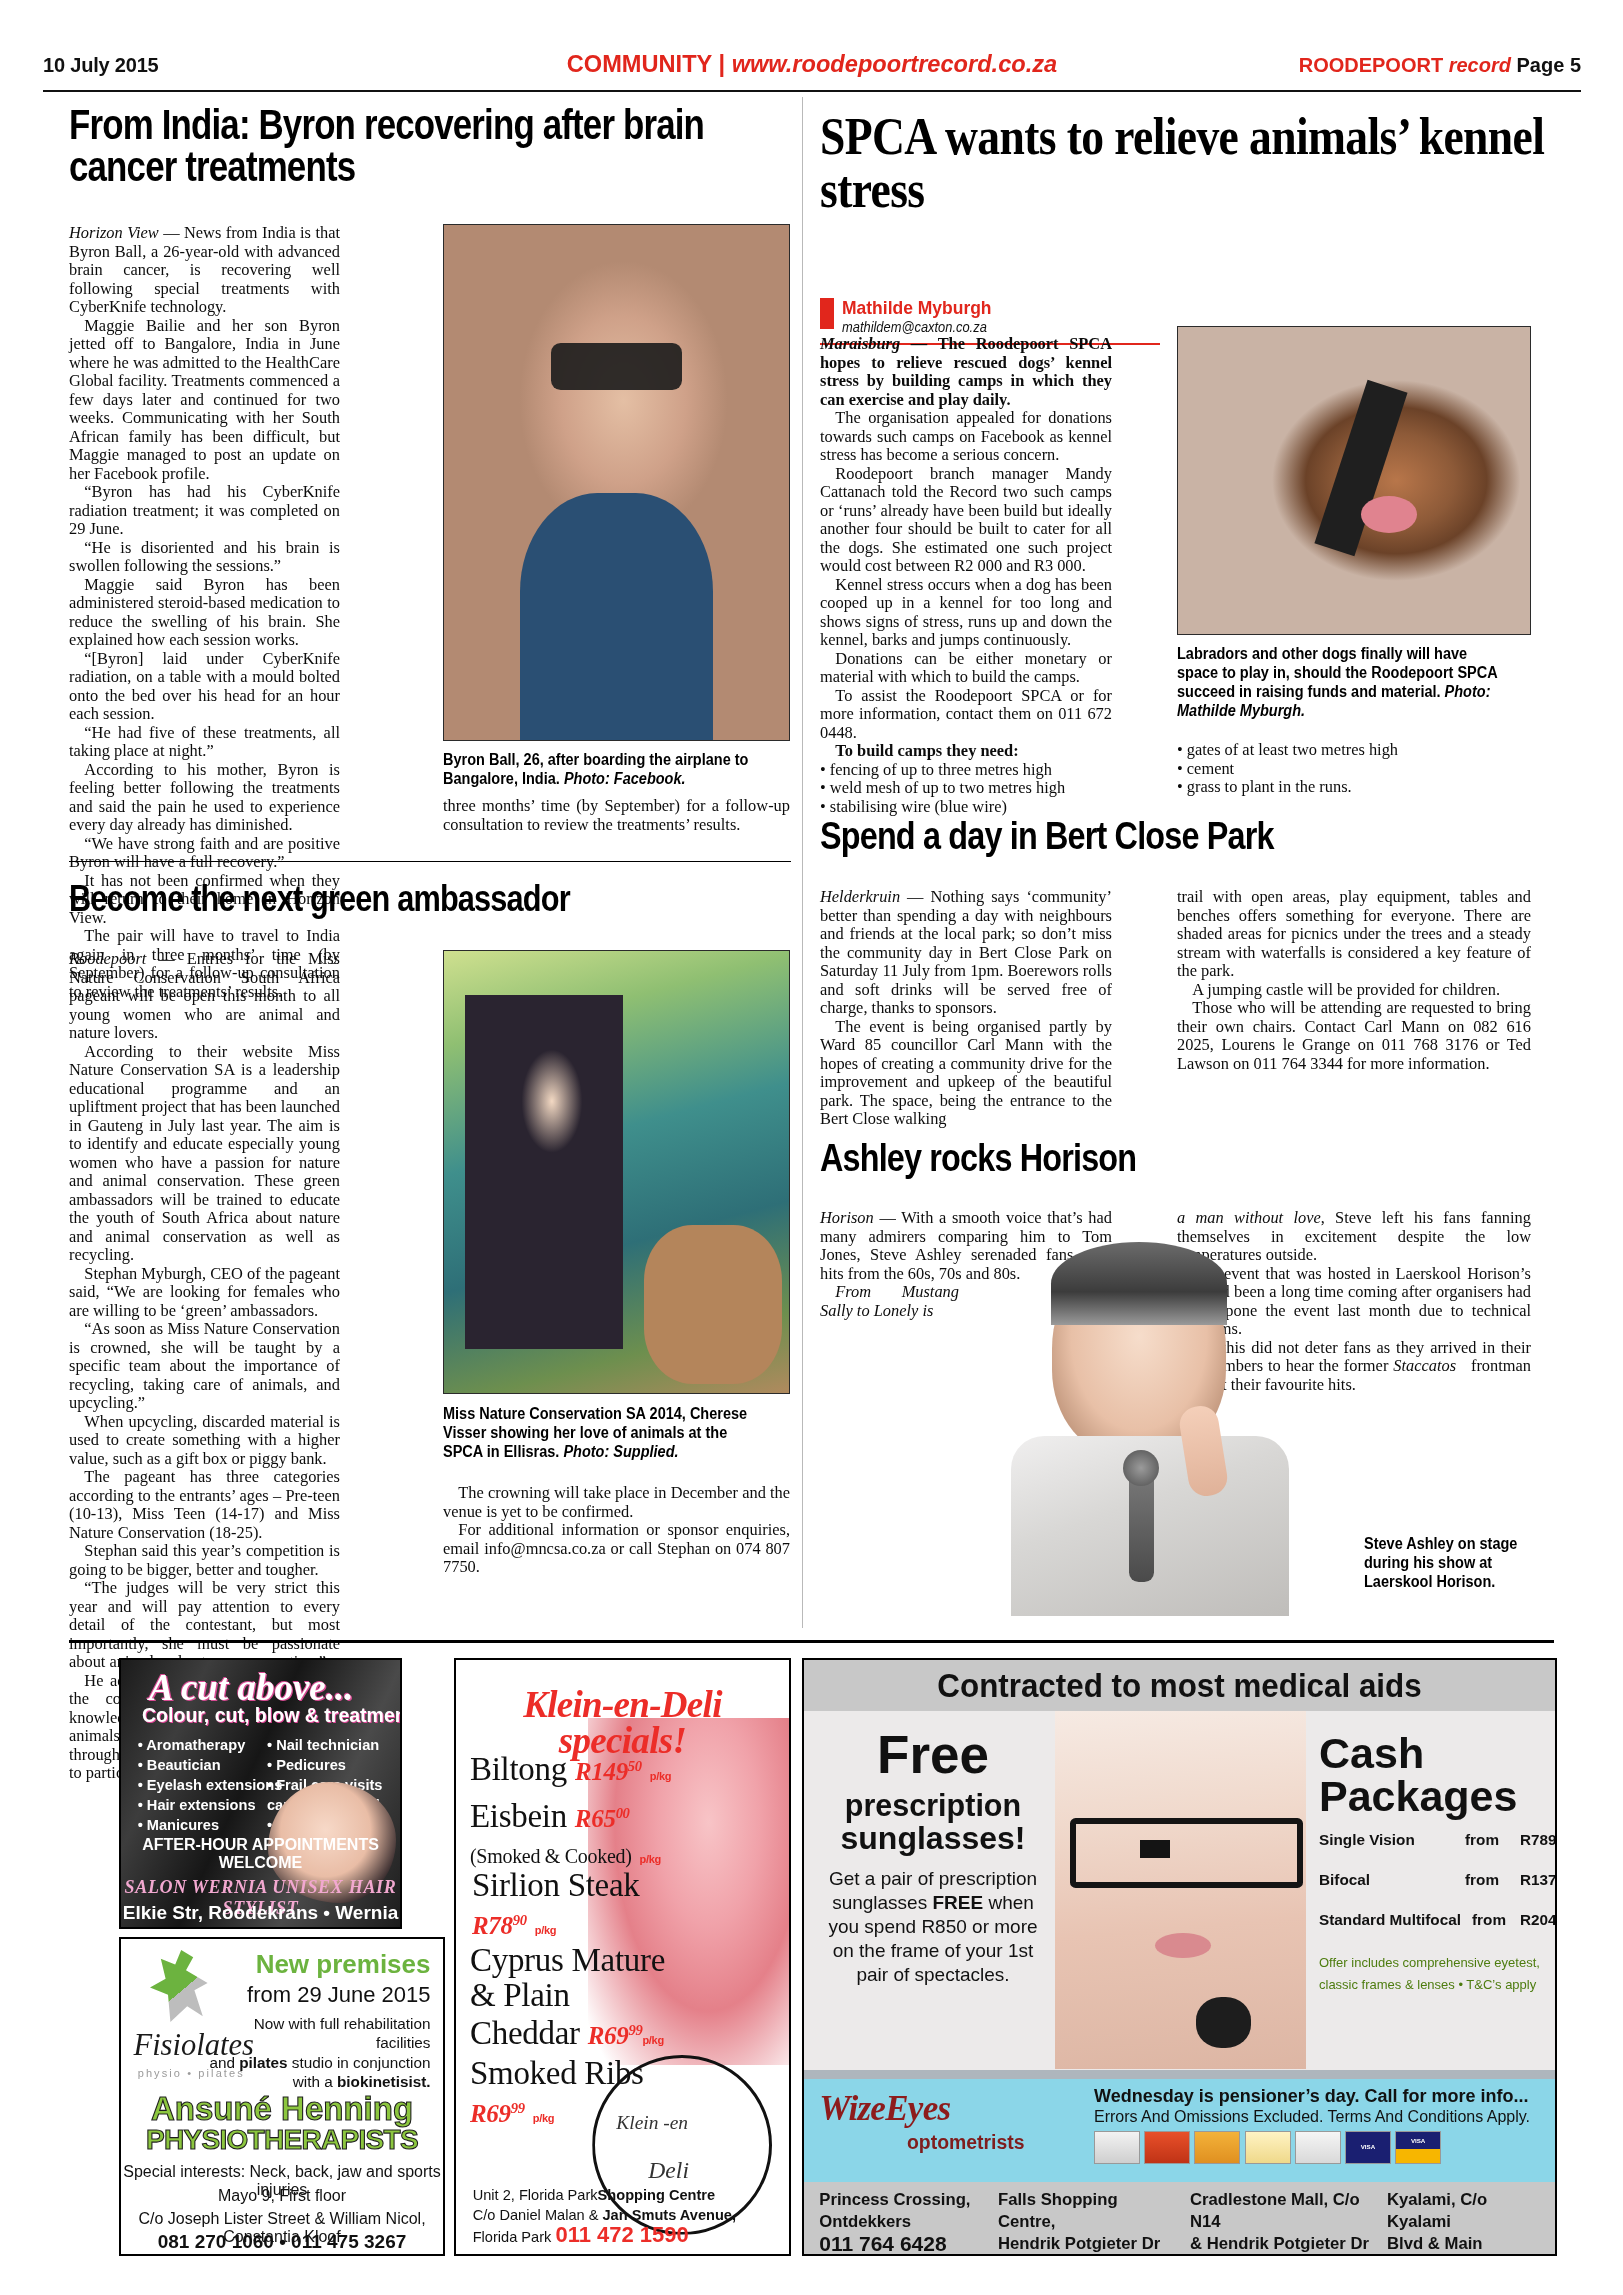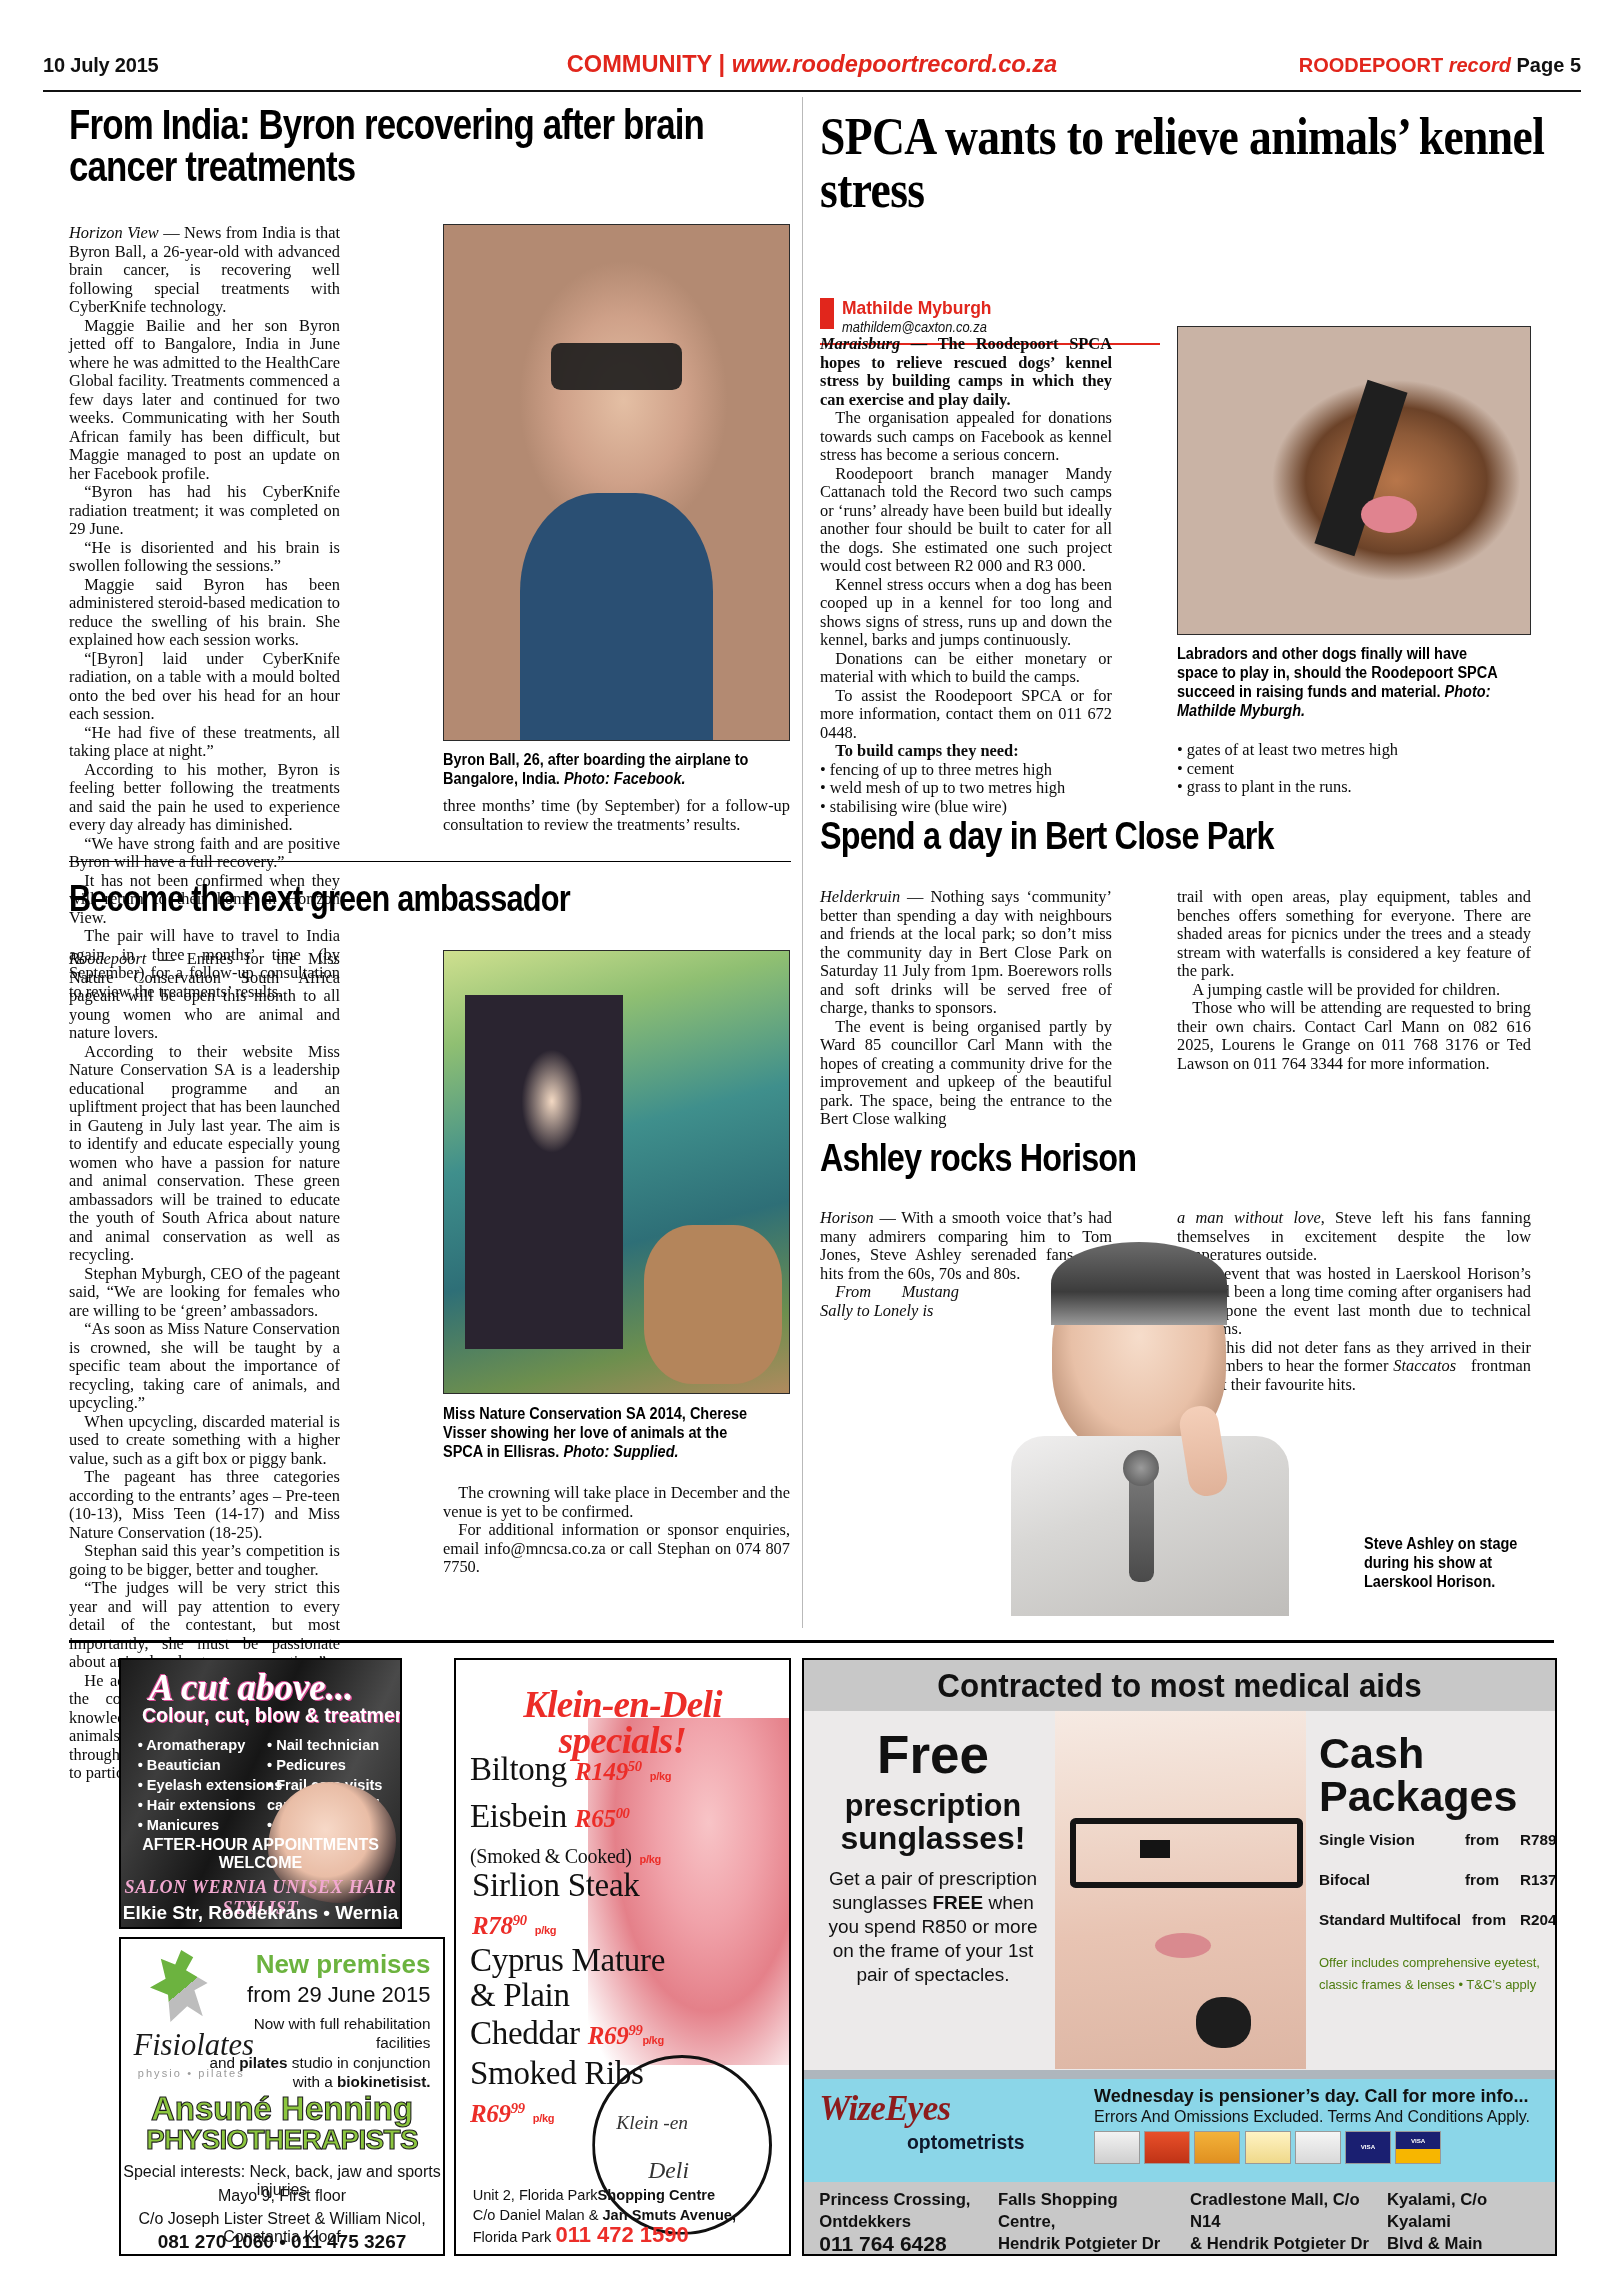--- a/index.html
+++ b/index.html
@@ -148,21 +148,21 @@
   .opto-row .frm{position:absolute;left:146px;}
   .opto-row .amt{position:absolute;left:201px;}
   .opto-note{position:absolute;font-family:Liberation Sans, sans-serif;font-size:13px;
     line-height:21.5px;color:#4d7c0f;}
   .opto-photo{position:absolute;overflow:hidden;}
   .opto-band{position:absolute;left:0;background:#8bd6e8;}
   .opto-band2{position:absolute;left:0;background:#c8c8c8;}
   .wize{position:absolute;font-family:"Liberation Serif",serif;font-style:italic;
     font-weight:bold;font-size:35px;color:#8d1c1c;letter-spacing:-0.7px;}
   .wize-opt{position:absolute;font-family:"Liberation Sans",sans-serif;font-weight:bold;
-    font-size:19.4px;color:#0f172a;}
+    font-size:19.4px;color:#7f1d1d;}
   .opto-wed{position:absolute;font-family:"Liberation Sans",sans-serif;font-weight:bold;
     font-size:18px;color:#111;}
   .opto-err{position:absolute;font-family:"Liberation Sans",sans-serif;font-size:16px;color:#111;}
   .cardrow{position:absolute;display:flex;gap:4.2px;}
   .card{width:44px;height:30.5px;border:0.7px solid #999;background:#ddd;font-size:6.2px;}
   .opto-br{position:absolute;font-family:"Liberation Sans",sans-serif;font-weight:bold;
     font-size:16.7px;line-height:22px;color:#111;}
   .opto-tel{font-size:21px;font-weight:bold;}
 </style>
 </head>

